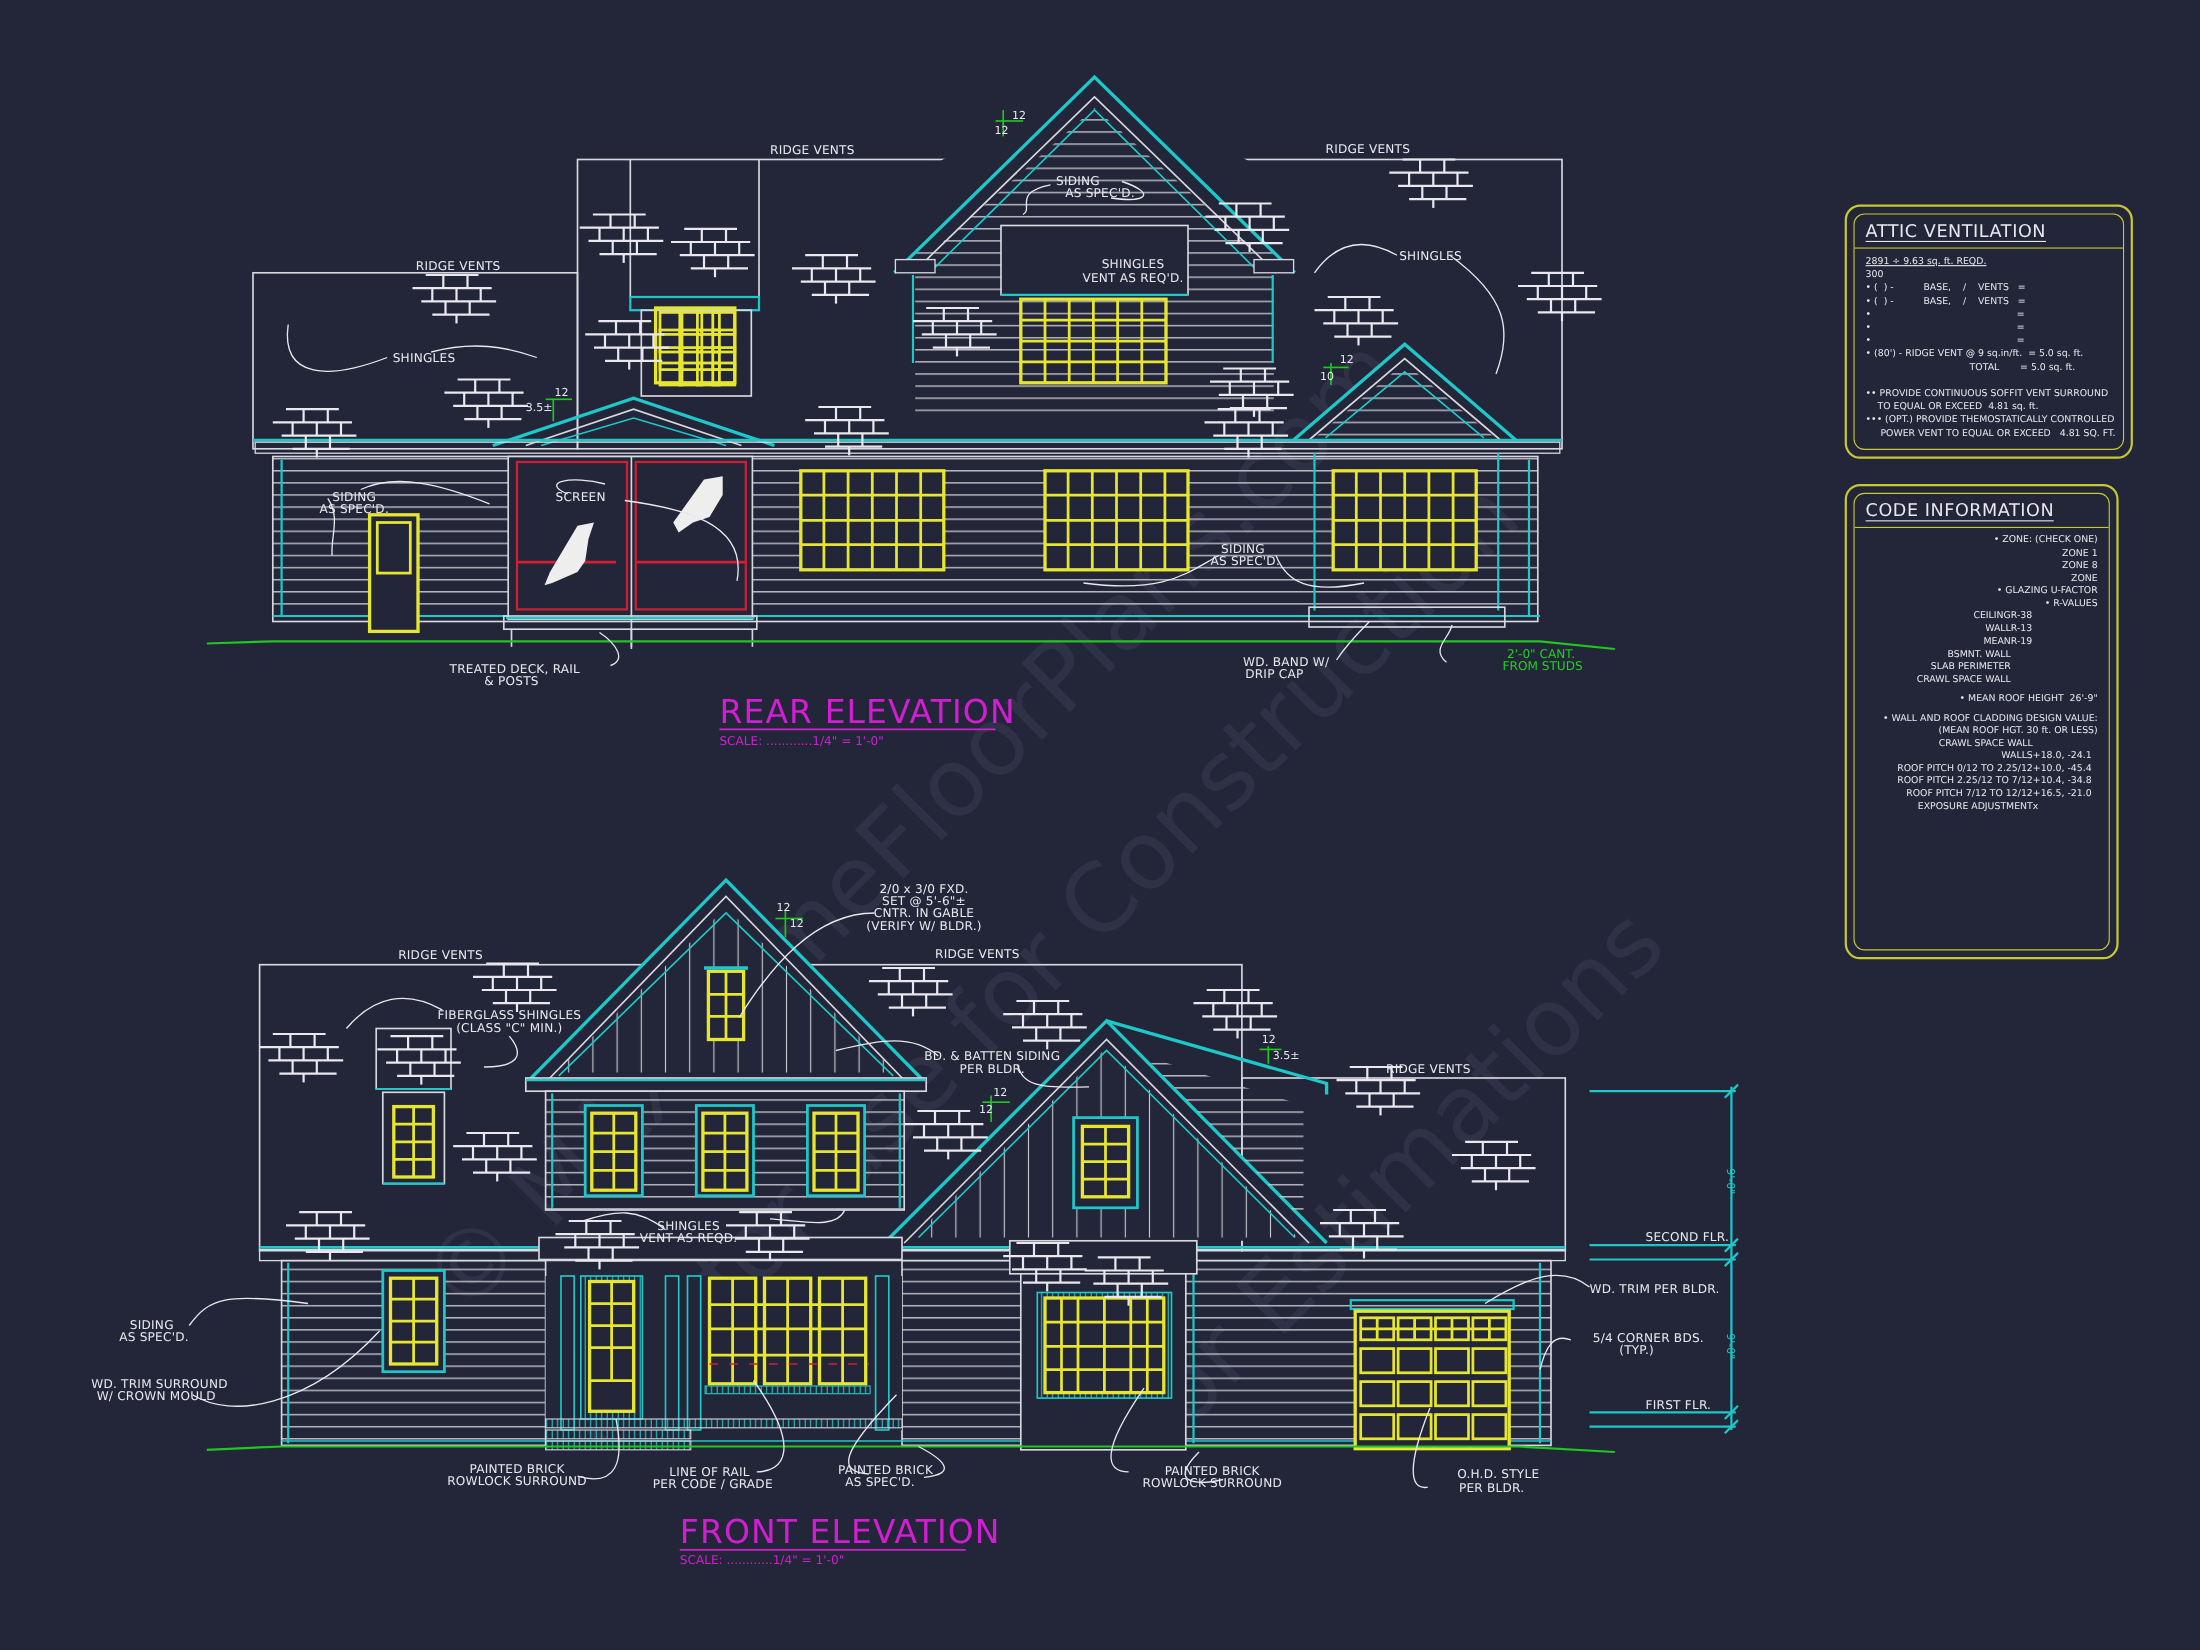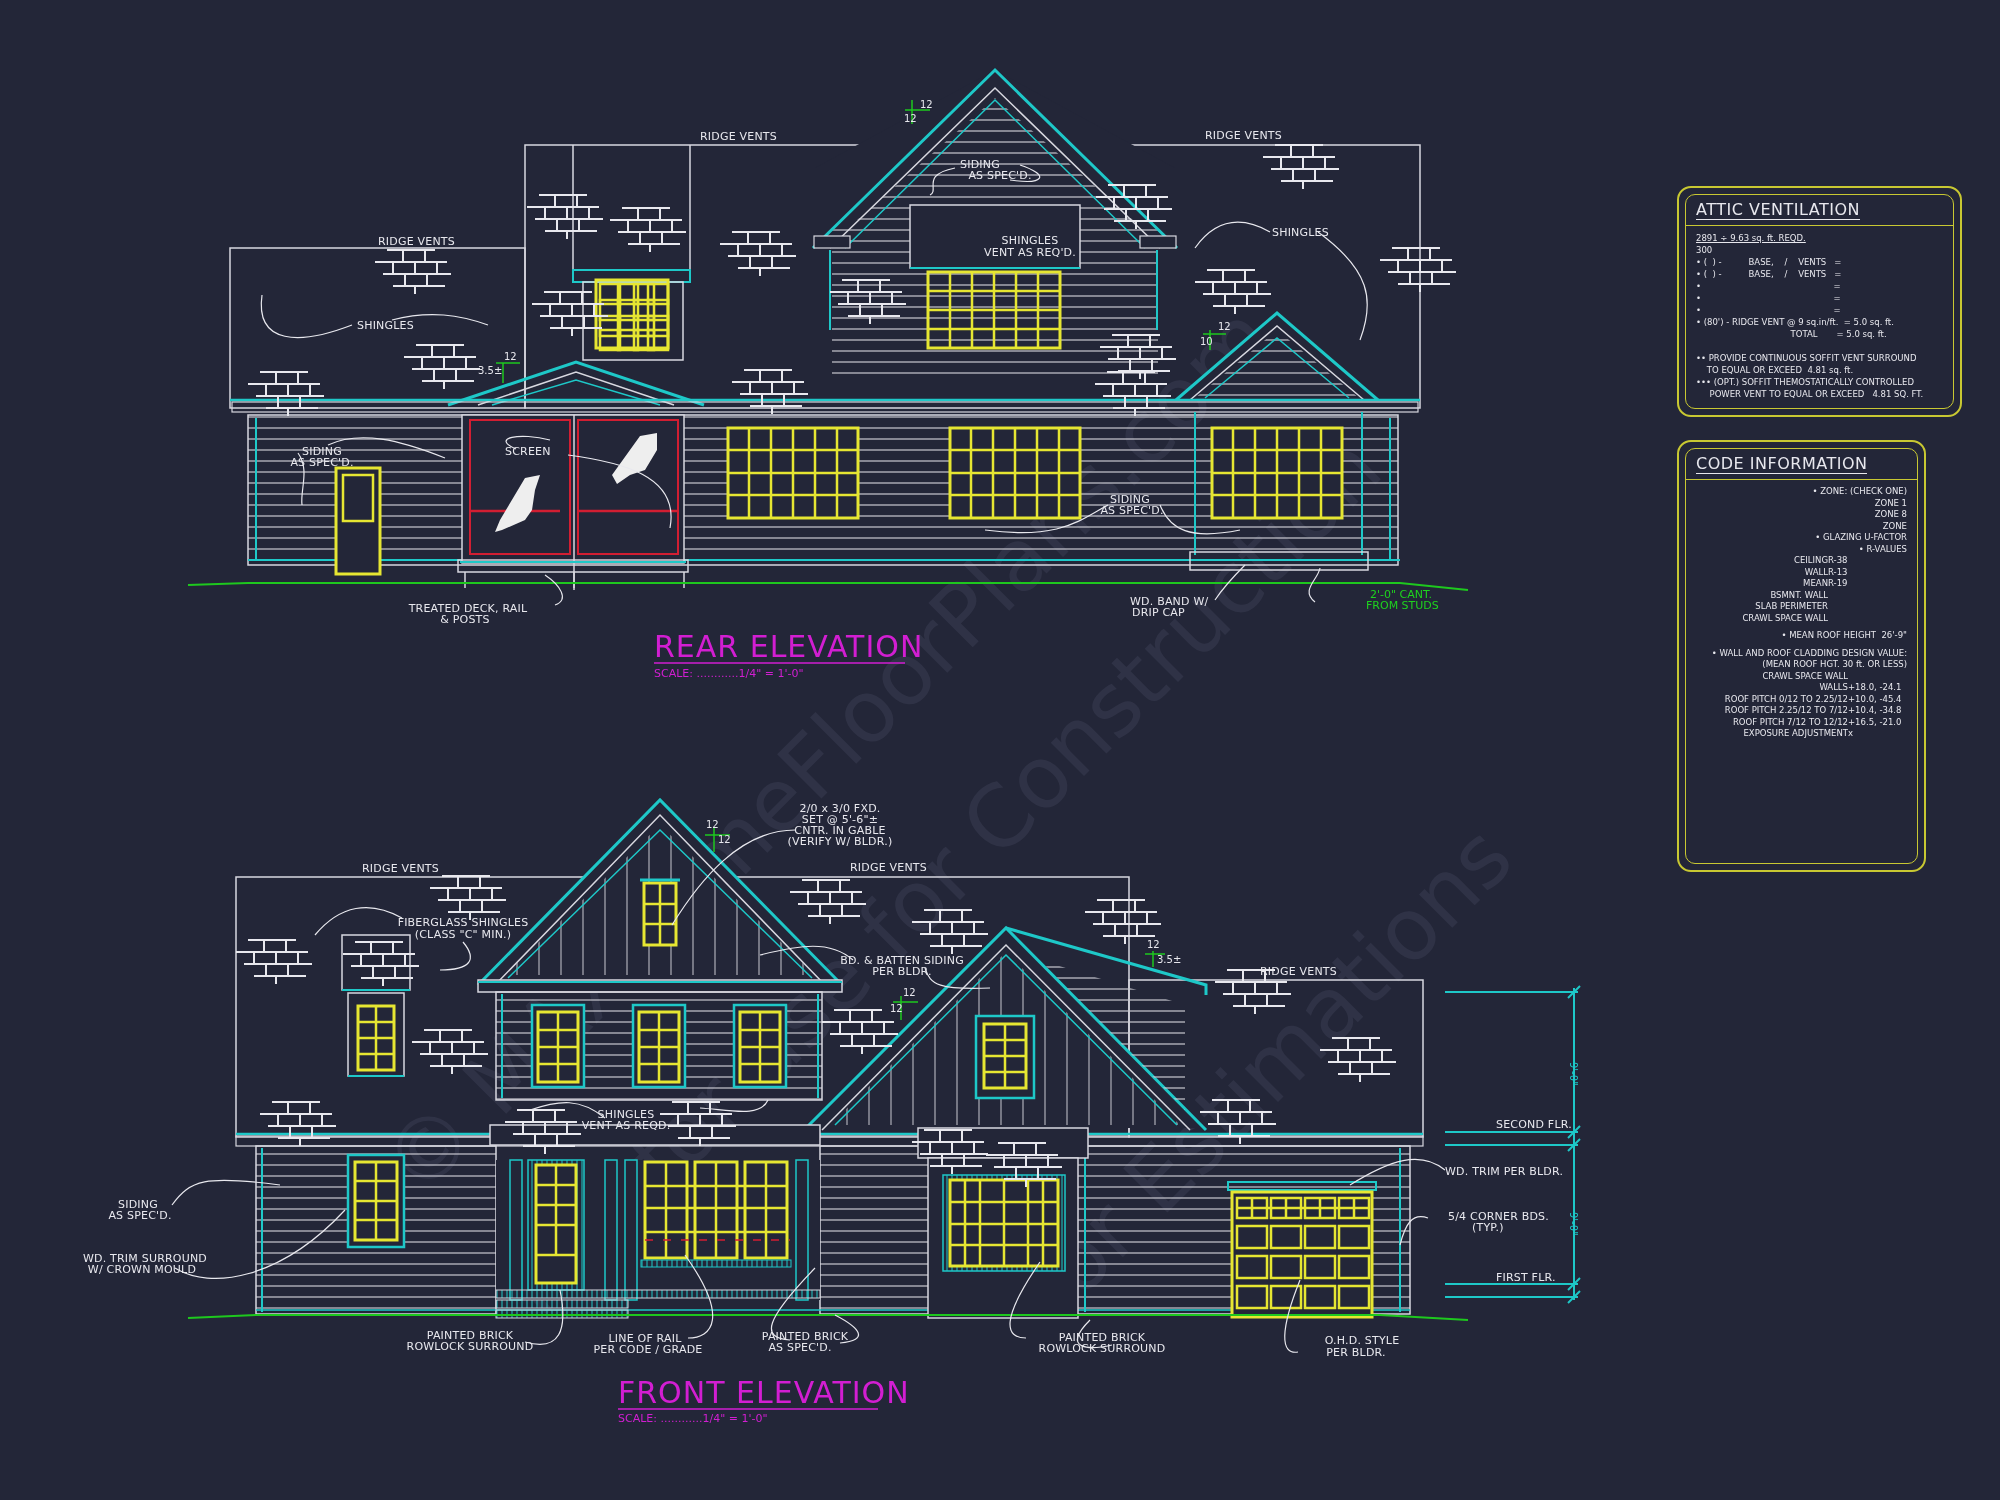--- a/index.html
+++ b/index.html
@@ -598,37 +598,37 @@
     <text class="note" x="1496" y="1128">SECOND FLR.</text>
     <text class="note" x="1496" y="1281">FIRST FLR.</text>
 
     <text class="title" x="618" y="1403">FRONT ELEVATION</text>
     <line x1="618" y1="1409" x2="878" y2="1409" stroke="#d21ed2" stroke-width="1.5"></line>
     <text class="scale" x="618" y="1422">SCALE: ............1/4" = 1'-0"</text>
   </g>
 </svg>
 </div>
 
-<div class="panel" style="left:1677px; top:186px; width:285px; height:231px;">
+<div class="panel" style="left:1677px; top:186px; width:262px; height:231px;">
   <div class="panel-inner">
     <div class="panel-head"><span>ATTIC VENTILATION</span></div>
     <div class="panel-body">
       <div class="row u">2891 ÷ 9.63 sq. ft. REQD.</div>
       <div class="row">300</div>
       <div class="row">• (  ) -          BASE,    /    VENTS   =</div>
       <div class="row">• (  ) -          BASE,    /    VENTS   =</div>
       <div class="row">•                                                 =</div>
       <div class="row">•                                                 =</div>
       <div class="row">•                                                 =</div>
       <div class="row">• (80') - RIDGE VENT @ 9 sq.in/ft.  = 5.0 sq. ft.</div>
       <div class="row">                                   TOTAL       = 5.0 sq. ft.</div>
       <div class="gap"></div>
       <div class="row">•• PROVIDE CONTINUOUS SOFFIT VENT SURROUND</div>
       <div class="row">    TO EQUAL OR EXCEED  4.81 sq. ft.</div>
-      <div class="row">••• (OPT.) SOFFIT THEMOSTATICALLY CONTROLLED</div>
+      <div class="row">••• (OPT.) PROVIDE THEMOSTATICALLY CONTROLLED</div>
       <div class="row">     POWER VENT TO EQUAL OR EXCEED   4.81 SQ. FT.</div>
     </div>
   </div>
 </div>
 
 <div class="panel" style="left:1677px; top:440px; width:249px; height:432px;">
   <div class="panel-inner">
     <div class="panel-head"><span>CODE INFORMATION</span></div>
     <div class="panel-body" style="line-height:11.5px;text-align:right;">
       <div class="row">• ZONE: (CHECK ONE)</div>

